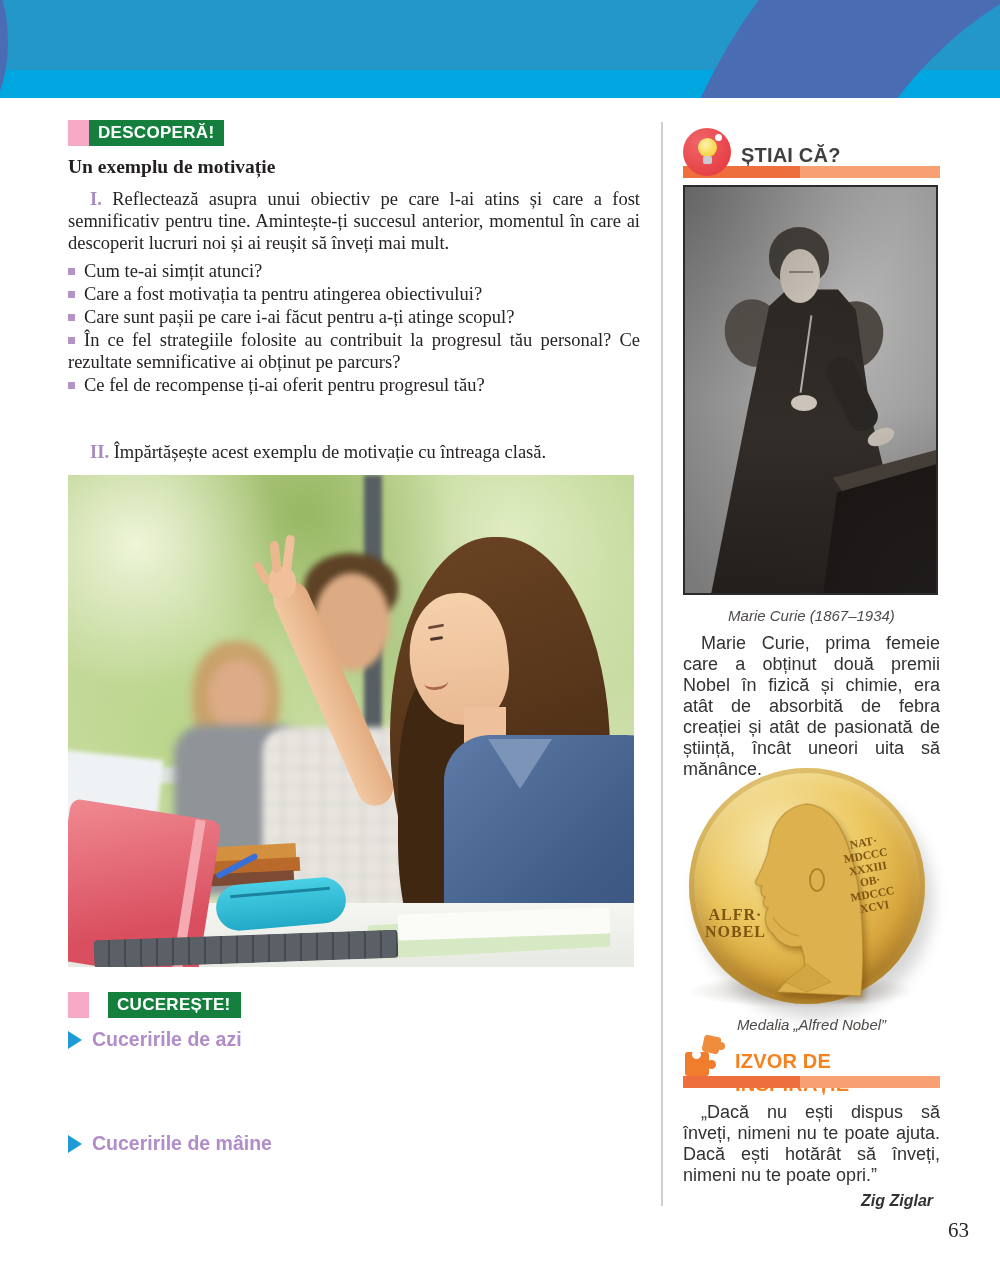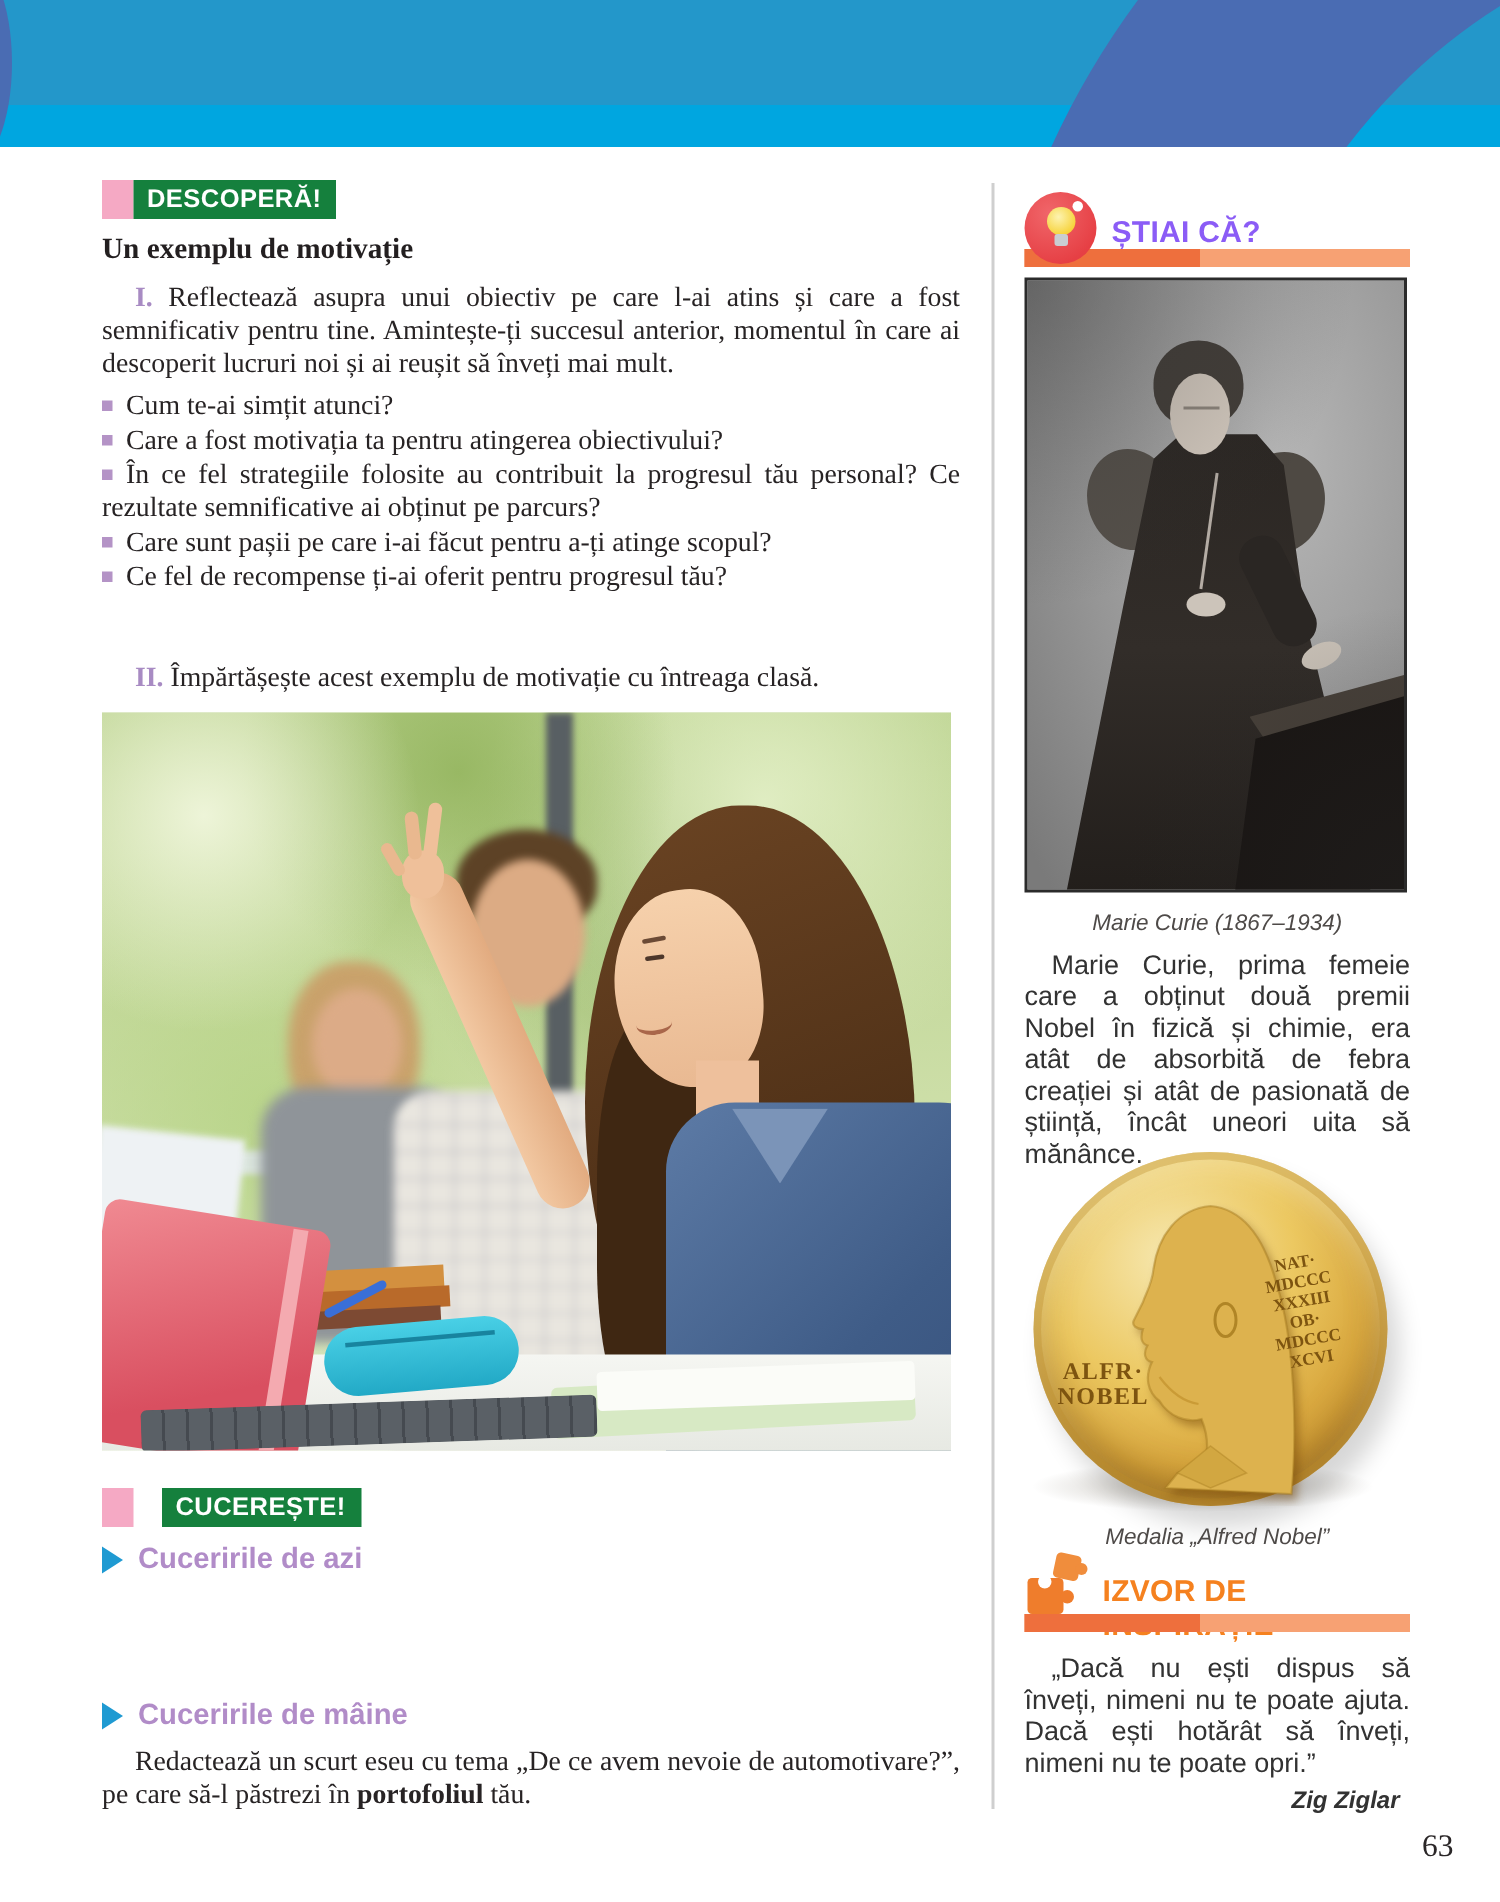--- a/index.html
+++ b/index.html
@@ -172,22 +172,22 @@
       <div class="label">DESCOPERĂ!</div>
     </div>
 
     <div class="h1" style="top:36px;">Un exemplu de motivație</div>
 
     <div class="para" style="top:68px;"><span class="indent"></span><span class="numeral">I.</span><span> Reflectează asupra unui obiectiv pe care l-ai atins și care a fost semnificativ pentru tine. Amintește-ți succesul anterior, momentul în care ai descoperit lucruri noi și ai reușit să înveți mai mult.</span></div>
 
     <div class="bullets" style="top:140px;">
       <div class="b">Cum te-ai simțit atunci?</div>
       <div class="b">Care a fost motivația ta pentru atingerea obiectivului?</div>
+      <div class="b">Care sunt pașii pe care i-ai făcut pentru a-ți atinge scopul?</div>
       <div class="b">În ce fel strategiile folosite au contribuit la progresul tău personal? Ce rezultate semnificative ai obținut pe parcurs?</div>
-      <div class="b">Care sunt pașii pe care i-ai făcut pentru a-ți atinge scopul?</div>
       <div class="b">Ce fel de recompense ți-ai oferit pentru progresul tău?</div>
     </div>
 
     <div class="para" style="top:321px;"><span class="indent"></span><span class="numeral">II.</span><span> Împărtășește acest exemplu de motivație cu întreaga clasă.</span></div>
 
     <div class="photo">
       <div class="cp-glow"></div>
       <div class="cp-barv"></div>
       <div class="cp-rail"></div>
       <div class="cp-wlap"></div>
@@ -234,34 +234,33 @@
       <span class="tri"></span>
       <span>Cuceririle de azi</span>
     </div>
 
 
     <div class="sub-title" style="top:1012px;">
       <span class="tri"></span>
       <span>Cuceririle de mâine</span>
     </div>
 
-    <div class="para" style="top:1044px;"><span class="indent"></span><span>Redactează un scurt eseu cu tema „De ce avem nevoie de automotivare?”, pe care să-l păstrezi în </span><b>portofoliul</b><span> tău.</span></div>
   </div>
 
   <div class="divider"></div>
 
   <div class="side-col">
 
     <div class="sec-head" style="top:0;">
       <div class="bulb-badge">
         <div class="bulb-glass"></div>
         <div class="bulb-base"></div>
         <div class="bulb-spark"></div>
       </div>
-      <div class="sec-title" style="left:58px;top:16px;color:#8b5cf6;">ȘTIAI CĂ?</div>
+      <div class="sec-title" style="left:58px;top:16px;color:#404040;">ȘTIAI CĂ?</div>
       <div class="sec-bar" style="top:38px;">
           <div class="dark"></div>
         </div>
     </div>
 
     <div class="mc">
       <div class="mc-sleeveL"></div>
       <div class="mc-sleeveR"></div>
       <div class="mc-dress"></div>
       <div class="mc-hair"></div>

